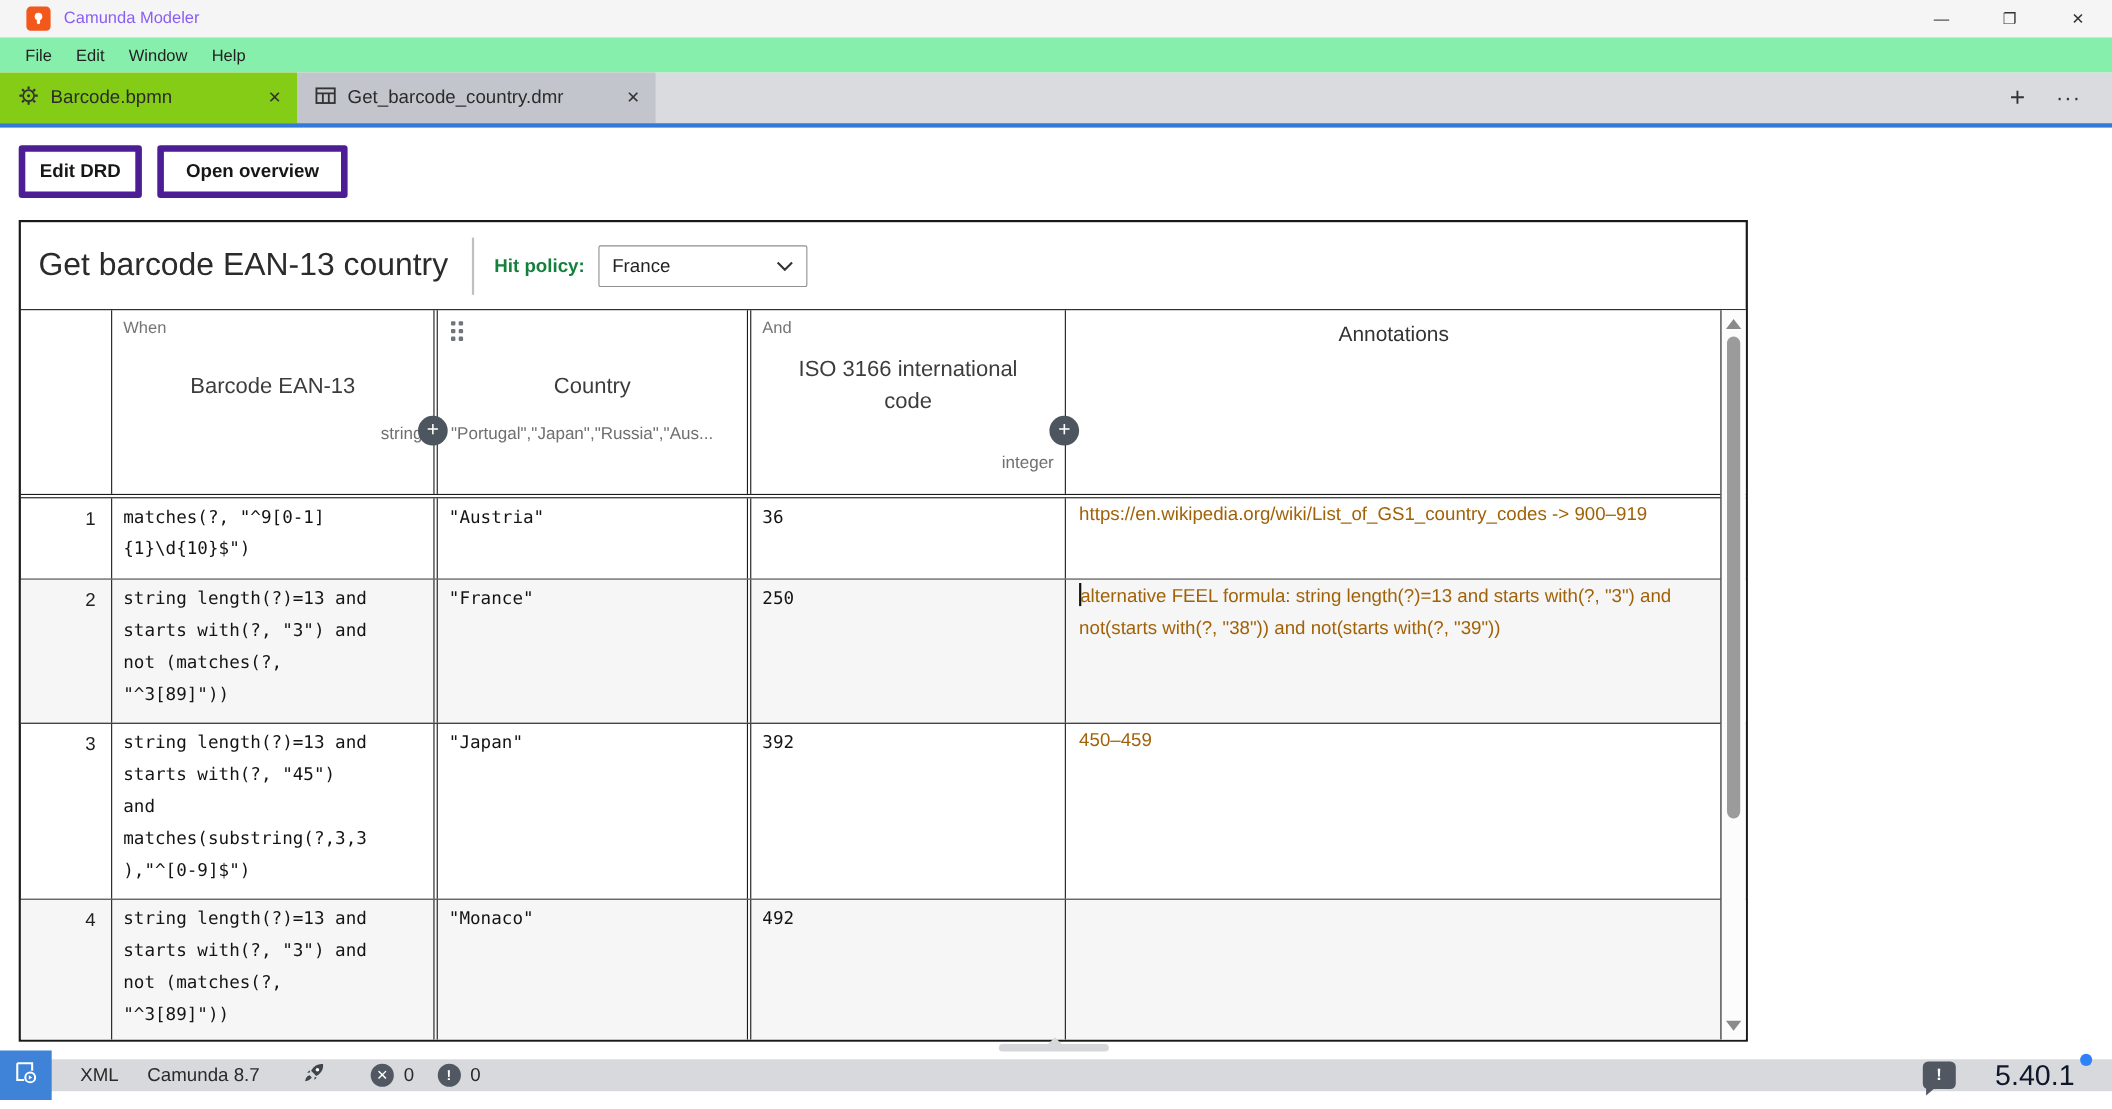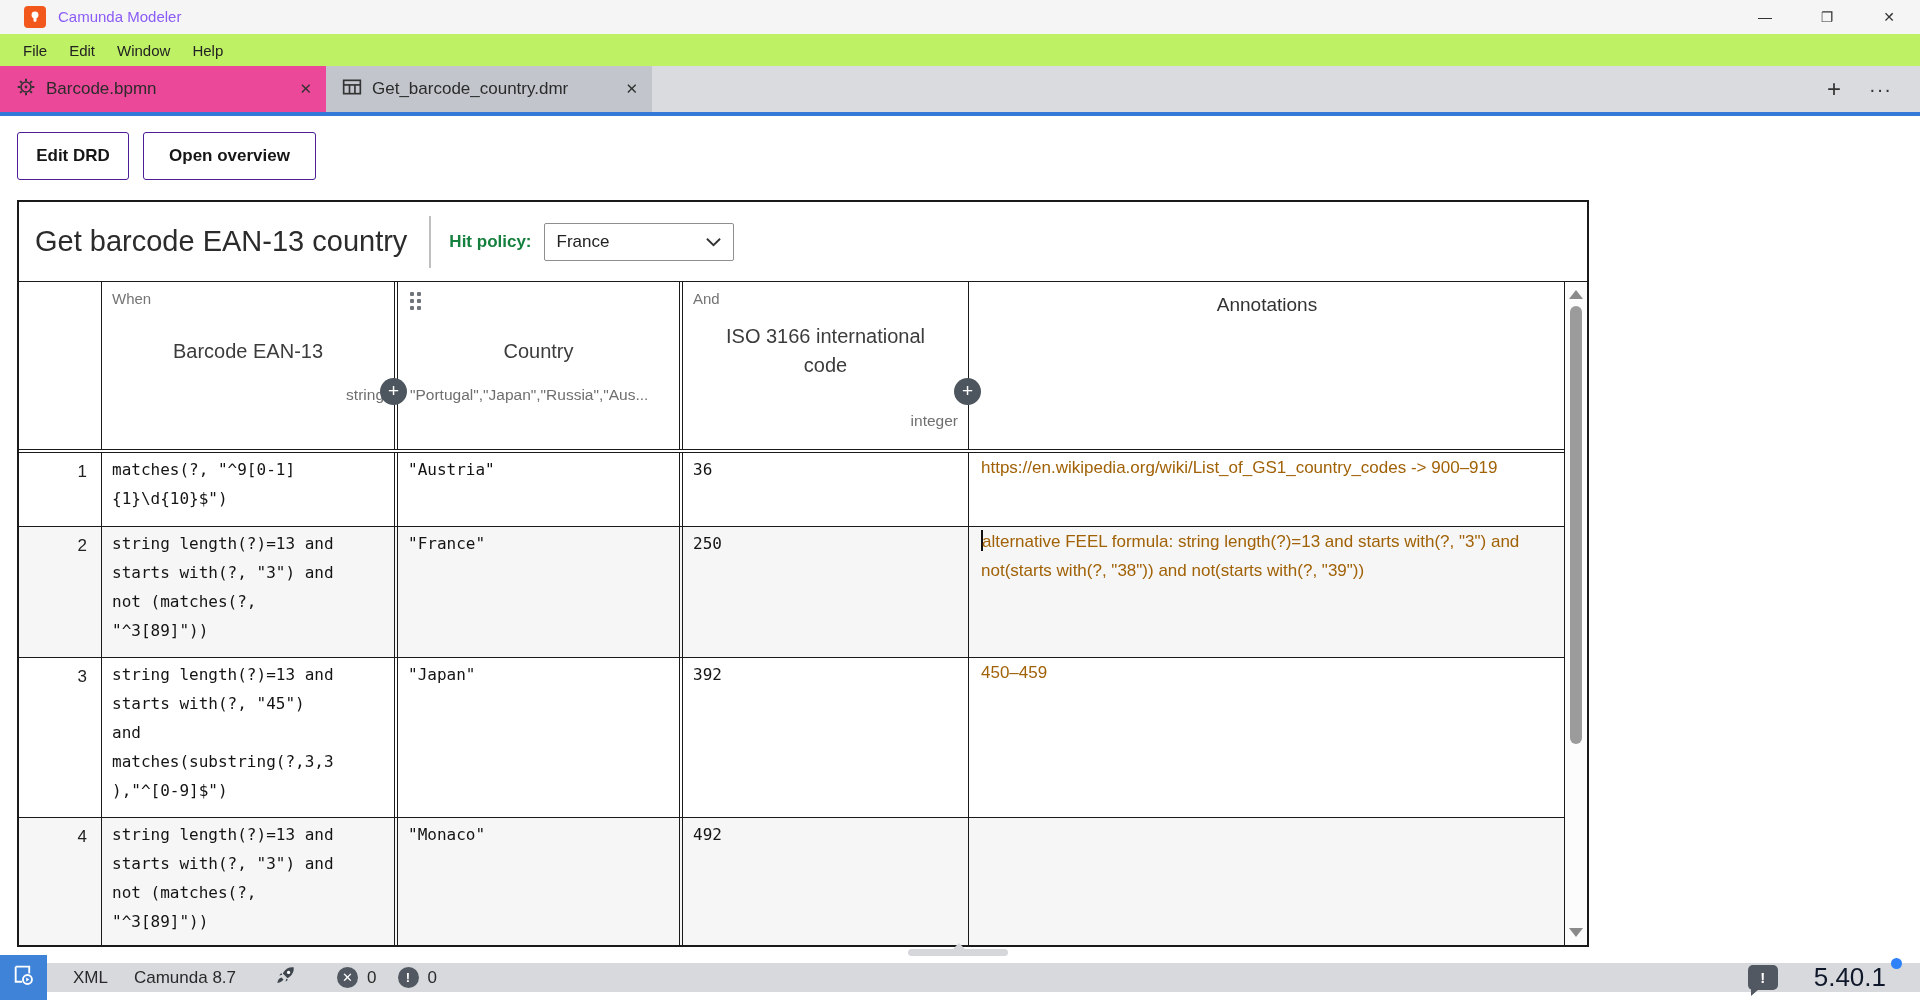--- a/index.html
+++ b/index.html
@@ -9,38 +9,38 @@
   
   .titlebar { position:absolute; left:0; top:0; width:1920px; height:34px; background:#f5f5f5; }
   .app-icon { position:absolute; left:24px; top:6px; width:22px; height:22px; border-radius:4px;
     background:#f2571c; display:flex; align-items:center; justify-content:center; }
   .app-title { position:absolute; left:58px; top:8px; font-size:15px; color:#8b5cf6; }
   .win-controls { position:absolute; right:0; top:0; height:34px; display:flex; }
   .win-btn { width:62px; height:34px; display:flex; align-items:center; justify-content:center;
     font-size:14px; color:#333; }
 
   
-  .menubar { position:absolute; left:0; top:34px; width:1920px; height:32px; background:#bef264;
+  .menubar { position:absolute; left:0; top:34px; width:1920px; height:32px; background:#86efac;
     display:flex; align-items:center; padding-left:12px; }
   .menu-item { font-size:15px; color:#222; padding:4px 11px 4px 11px; }
 
   
   .tabbar { position:absolute; left:0; top:66px; width:1920px; height:46px; background:#d9dbde; display:flex; }
   .tab { height:46px; display:flex; align-items:center; padding:0 14px 0 16px; font-size:17px; color:#2b2b2b; }
-  .tab.inactive { width:326px; background:#ec4899; }
+  .tab.inactive { width:270px; background:#84cc16; }
   .tab.active { width:326px; background:#c2c6cc; }
   .tab .tab-label { flex:1; margin-left:10px; white-space:nowrap; overflow:hidden; }
   .tab .tab-close { font-size:15px; color:#333; margin-left:8px; font-weight:bold; }
   .tab-actions { margin-left:auto; display:flex; align-items:center; gap:28px; padding-right:28px; }
   .tab-plus { font-size:24px; color:#333; line-height:1; }
   .tab-more { font-size:20px; color:#333; letter-spacing:1px; }
   .accent-line { position:absolute; left:0; top:112px; width:1920px; height:4px; background:#3379d8; }
 
   
-  .btn { position:absolute; top:132px; height:48px; background:#fff; border:1px solid #4c1d95;
+  .btn { position:absolute; top:132px; height:48px; background:#fff; border:6px solid #4c1d95;
     border-radius:3px; font-size:17px; font-weight:bold; color:#161616; display:flex;
     align-items:center; justify-content:center; }
   .btn-edit-drd { left:17px; width:112px; }
   .btn-open-overview { left:143px; width:173px; }
 
   
   .dmn-table { position:absolute; left:17px; top:200px; width:1572px; height:747px;
     border:2px solid #1a1a1a; background:#fff; }
   .ttl-row { height:80px; border-bottom:1px solid #1a1a1a; display:flex; align-items:center; position:relative; }
   .dt-title { margin-left:16px; font-size:29px; color:#2b2b2b; }

